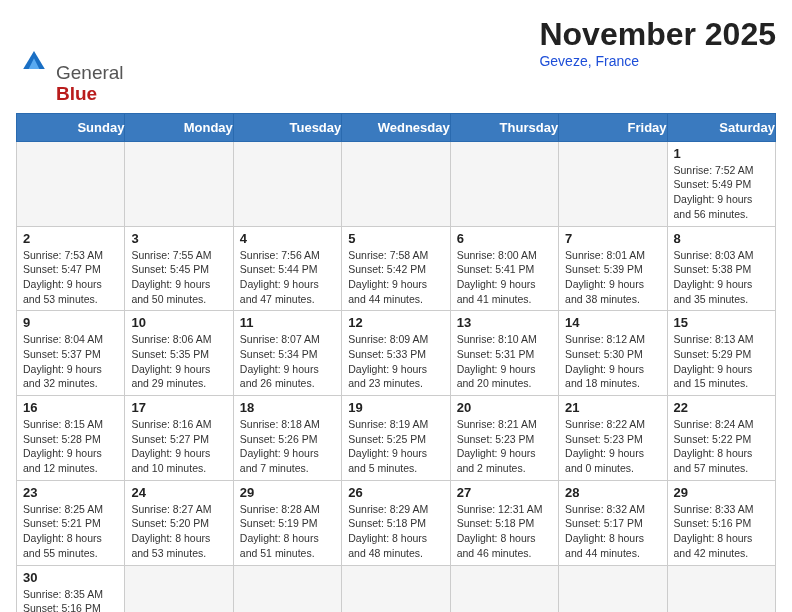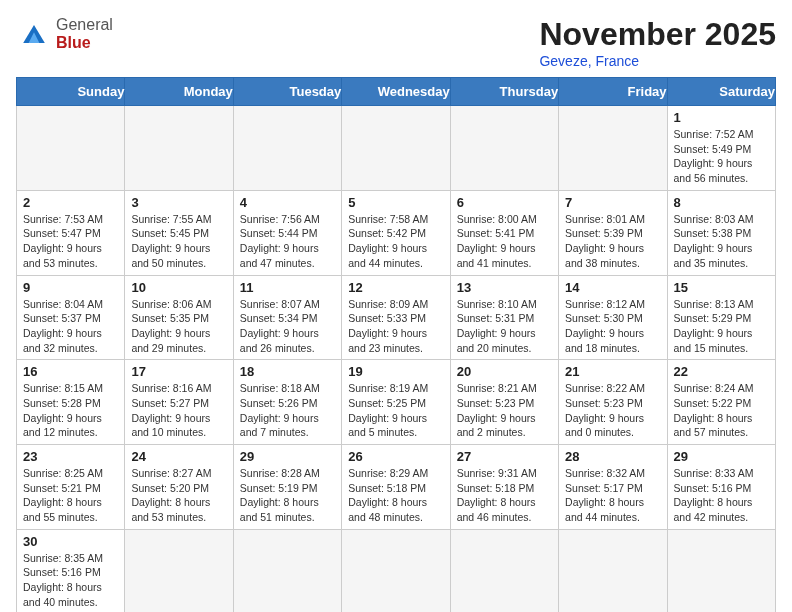--- a/index.html
+++ b/index.html
@@ -15,22 +15,23 @@
       justify-content: space-between;
       align-items: flex-start;
       margin-bottom: 8px;
     }
     .logo {
       display: flex;
       align-items: center;
       gap: 4px;
     }
     .logo-text {
-      font-size: 16px;
+      font-size: 19px;
       line-height: 1.1;
+      margin-top: 47px;
     }
     .logo-text .general { color: #555; font-weight: normal; }
     .logo-text .blue { color: #b91c1c; font-weight: bold; }
     .logo-icon {
       width: 36px;
       height: 36px;
     }
     .title-area {
     }
     .month-title {
@@ -281,21 +282,21 @@
 Daylight: 8 hours and 51 minutes.</div>
         </td>
         <td>
           <span class="day-number">26</span>
           <div class="day-info">Sunrise: 8:29 AM
 Sunset: 5:18 PM
 Daylight: 8 hours and 48 minutes.</div>
         </td>
         <td>
           <span class="day-number">27</span>
-          <div class="day-info">Sunrise: 9:31 AM
+          <div class="day-info">Sunrise: 12:31 AM
 Sunset: 5:18 PM
 Daylight: 8 hours and 46 minutes.</div>
         </td>
         <td>
           <span class="day-number">28</span>
           <div class="day-info">Sunrise: 8:32 AM
 Sunset: 5:17 PM
 Daylight: 8 hours and 44 minutes.</div>
         </td>
         <td>

